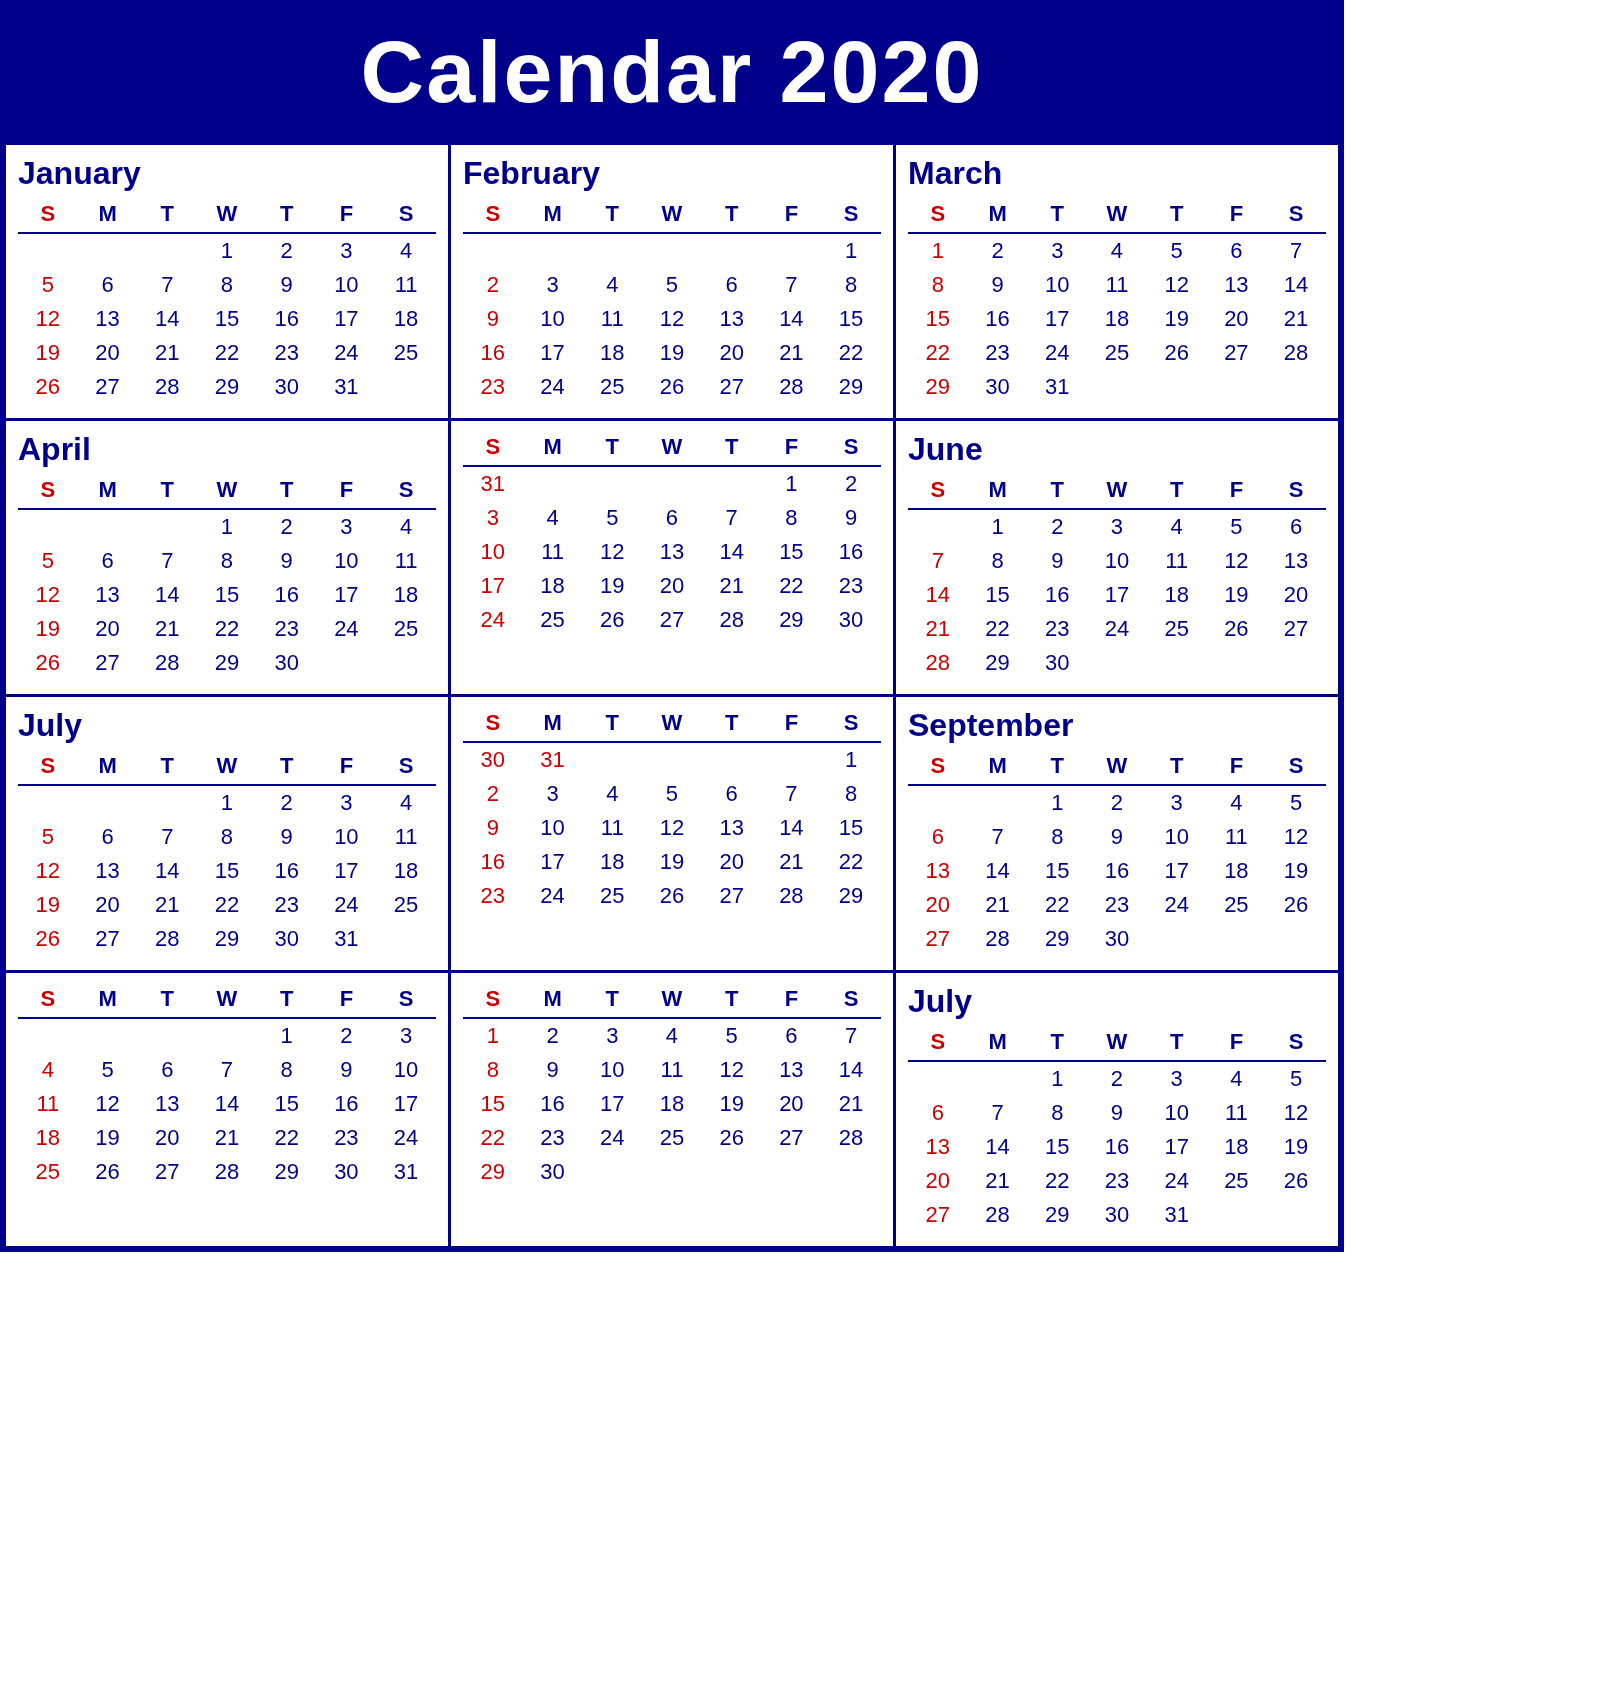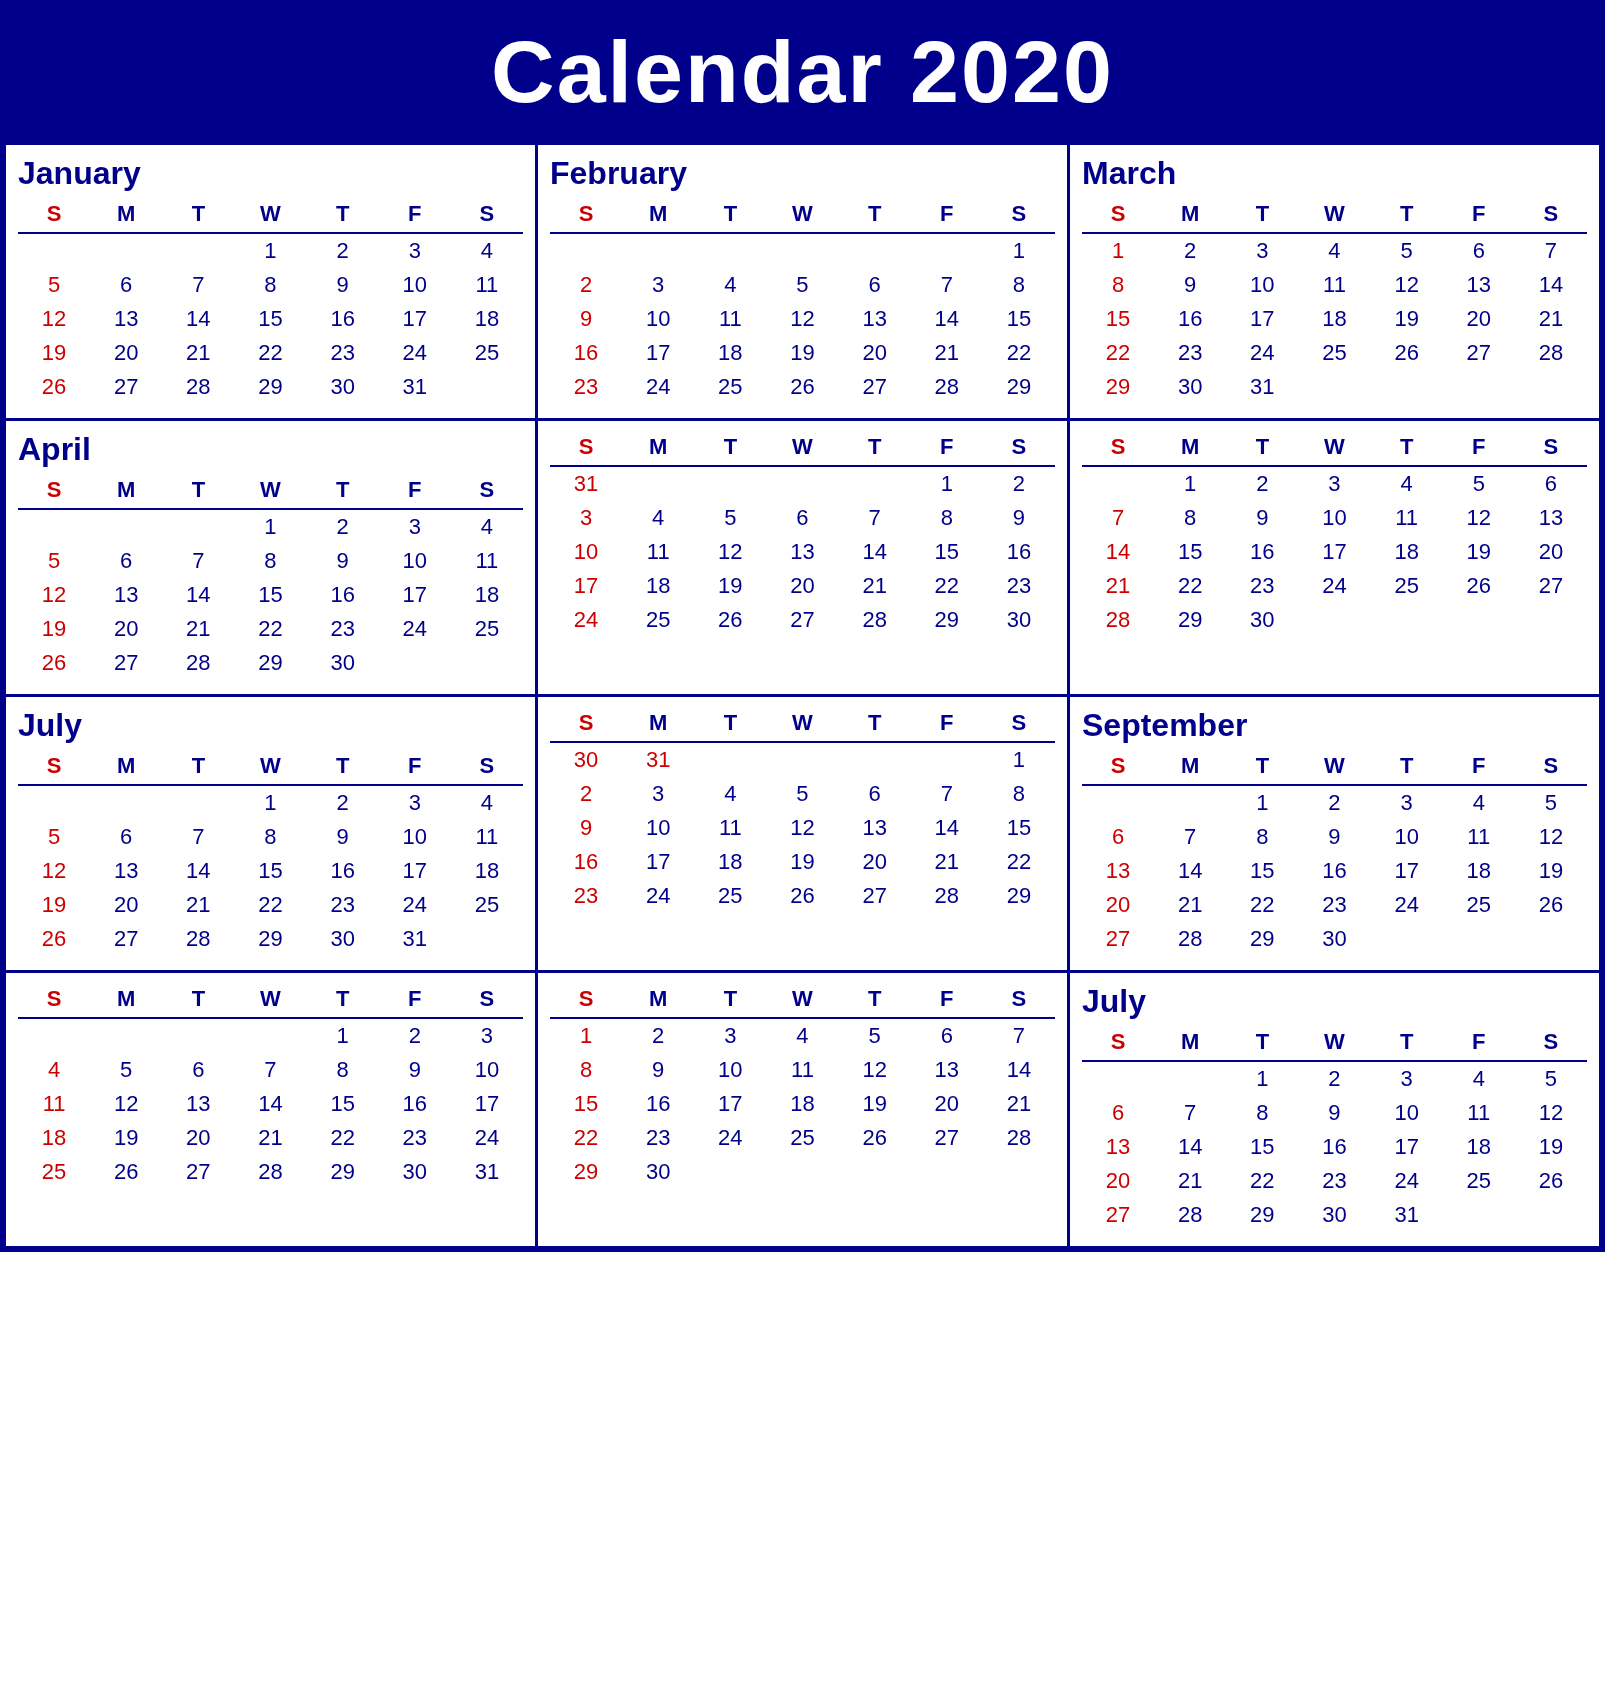--- a/index.html
+++ b/index.html
@@ -3,21 +3,21 @@
   <meta charset="utf-8">
   <style>
     * { box-sizing: border-box; margin: 0; padding: 0; }
     body {
       background: #fff;
       font-family: Arial, sans-serif;
       width: 1605px;
       min-height: 1693px;
     }
     .calendar-wrapper {
-      width: 1605px;
+      width: 1344px;
       background: #fff;
       border: 3px solid #00008B;
     }
     .calendar-header {
       background: #00008B;
       text-align: center;
       padding: 18px 0 22px 0;
     }
     .calendar-header h1 {
       color: #fff;
@@ -385,20 +385,21 @@
               <td>26</td>
               <td>27</td>
               <td>28</td>
               <td>29</td>
               <td>30</td>
             </tr>
           </tbody>
         </table>
       </div>
       <div class="month-block">
+        <div class="month-name">June</div>
         <table class="month-table">
           <thead>
             <tr>
               <th style="color: rgb(204, 0, 0);">S</th>
               <th>M</th>
               <th>T</th>
               <th>W</th>
               <th>T</th>
               <th>F</th>
               <th>S</th>

